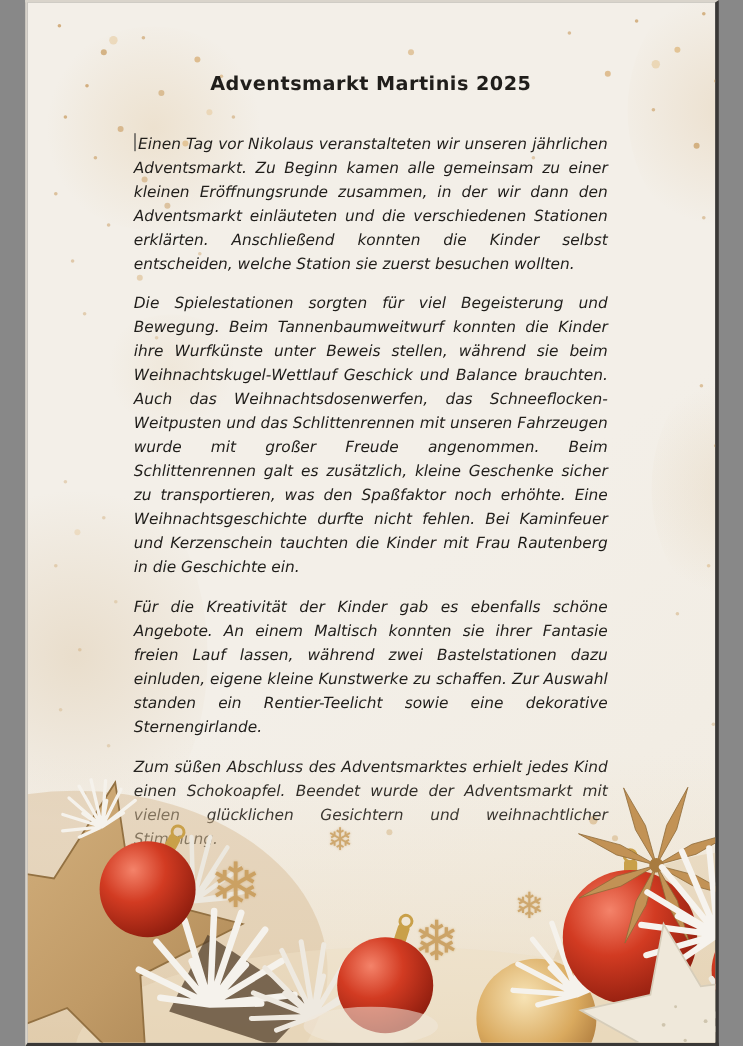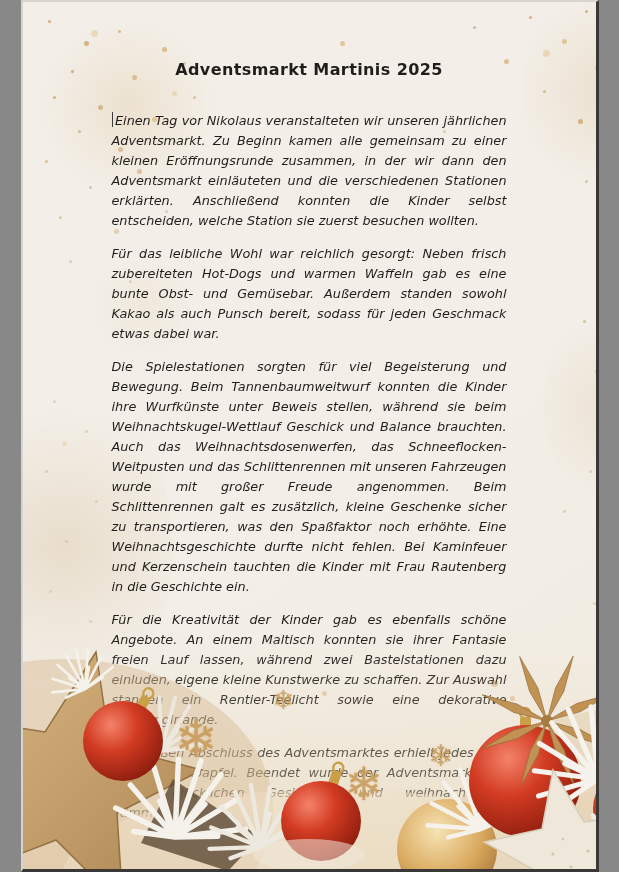--- a/index.html
+++ b/index.html
@@ -102,21 +102,20 @@
   <div class="blotch b2"></div>
   <div class="blotch b3"></div>
   <div class="blotch b4"></div>
   <div class="blotch b5"></div>
   <div class="sparkles"></div>
 
   <div class="content">
     <h1 class="title">Adventsmarkt Martinis 2025</h1>
     <div class="paragraphs">
       <p><span class="caret"></span><span>Einen Tag vor Nikolaus veranstalteten wir unseren jährlichen Adventsmarkt. Zu Beginn kamen alle gemeinsam zu einer kleinen Eröffnungsrunde zusammen, in der wir dann den Adventsmarkt einläuteten und die verschiedenen Stationen erklärten. Anschließend konnten die Kinder selbst entscheiden, welche Station sie zuerst besuchen wollten.</span></p>
-      <p>Für das leibliche Wohl war reichlich gesorgt: Neben frisch zubereiteten Hot-Dogs und warmen Waffeln gab es eine bunte Obst- und Gemüsebar. Außerdem standen sowohl Kakao als auch Punsch bereit, sodass für jeden Geschmack etwas dabei war.</p>
       <p>Die Spielestationen sorgten für viel Begeisterung und Bewegung. Beim Tannenbaumweitwurf konnten die Kinder ihre Wurfkünste unter Beweis stellen, während sie beim Weihnachtskugel-Wettlauf Geschick und Balance brauchten. Auch das Weihnachtsdosenwerfen, das Schneeflocken-Weitpusten und das Schlittenrennen mit unseren Fahrzeugen wurde mit großer Freude angenommen. Beim Schlittenrennen galt es zusätzlich, kleine Geschenke sicher zu transportieren, was den Spaßfaktor noch erhöhte. Eine Weihnachtsgeschichte durfte nicht fehlen. Bei Kaminfeuer und Kerzenschein tauchten die Kinder mit Frau Rautenberg in die Geschichte ein.</p>
       <p>Für die Kreativität der Kinder gab es ebenfalls schöne Angebote. An einem Maltisch konnten sie ihrer Fantasie freien Lauf lassen, während zwei Bastelstationen dazu einluden, eigene kleine Kunstwerke zu schaffen. Zur Auswahl standen ein Rentier-Teelicht sowie eine dekorative Sternengirlande.</p>
       <p>Zum süßen Abschluss des Adventsmarktes erhielt jedes Kind einen Schokoapfel. Beendet wurde der Adventsmarkt mit vielen glücklichen Gesichtern und weihnachtlicher Stimmung.</p>
     </div>
   </div>
 
   <div class="decor">
     <svg width="619" height="240" viewBox="0 0 619 240">
       <defs>
         <radialGradient id="redg" cx="35%" cy="30%" r="75%">

